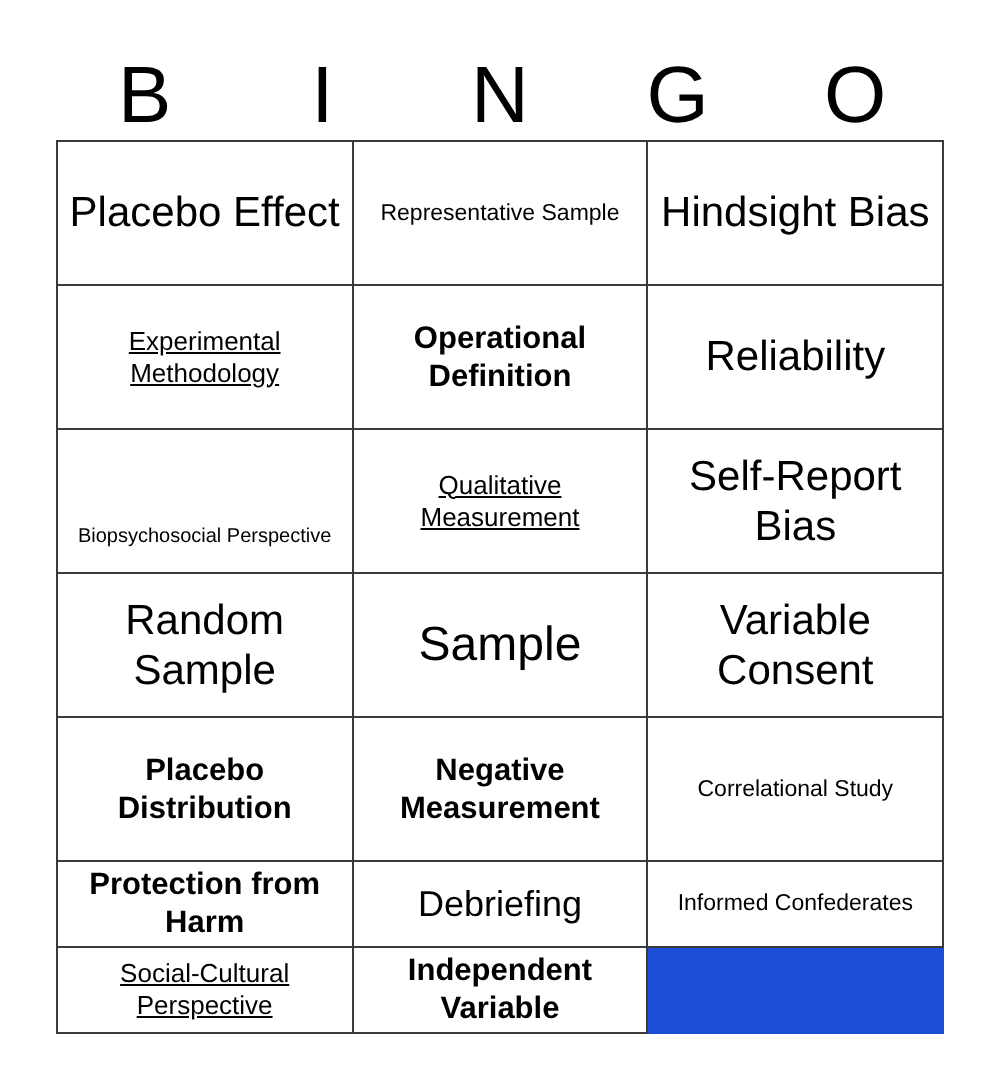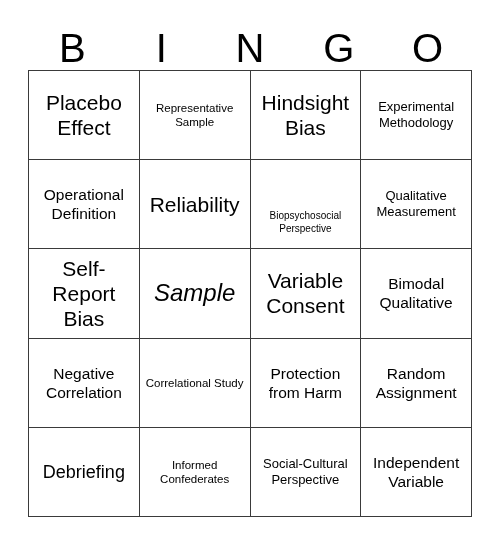--- a/index.html
+++ b/index.html
@@ -43,21 +43,21 @@
   }
 
   
   .grid {
     position: absolute;
     left: 28px;
     top: 70px;
     width: 444px;
     height: 447px;
     display: grid;
-    grid-template-columns: repeat(4, 1fr);
+    grid-template-columns: repeat(3, 1fr);
     grid-template-rows: repeat(5, 1fr);
     border-top: 1.5px solid #3a3a3a;
     border-left: 1.5px solid #3a3a3a;
     box-sizing: border-box;
     background: #1d4ed8;
   }
   .cell {
     border-right: 1.5px solid #3a3a3a;
     border-bottom: 1.5px solid #3a3a3a;
     box-sizing: border-box;
@@ -74,25 +74,25 @@
     width: 100%;
     text-align: center;
     color: #000000;
     font-family: "Liberation Sans", sans-serif;
     font-weight: 400;
   }
 
   
   .fs-xs  { font-size: 10px;   line-height: 13px; margin-top: 35px; }
   .fs-sm  { font-size: 11.5px; line-height: 14px; }
-  .fs-md  { font-size: 13px;   line-height: 16px; }
-  .fs-lg  { font-size: 15.5px; line-height: 19px; }
+  .fs-md  { font-size: 13px;   line-height: 16px; text-decoration: underline; }
+  .fs-lg  { font-size: 15.5px; line-height: 19px; font-weight: bold; }
   .fs-xl  { font-size: 18px;   line-height: 22px; }
   .fs-xxl { font-size: 21px;   line-height: 25px; }
-  .fs-max { font-size: 24px;   line-height: 28px; font-style: italic; }
+  .fs-max { font-size: 24px;   line-height: 28px; }
 </style>
 </head>
 <body>
 
 <div id="bingo-card">
 
   <div class="header-row">
     <div class="header-letter">B</div>
     <div class="header-letter">I</div>
     <div class="header-letter">N</div>
@@ -122,39 +122,39 @@
       <div class="cell">
         <span class="cell-text fs-xs">Biopsychosocial Perspective</span>
       </div>
       <div class="cell">
         <span class="cell-text fs-md">Qualitative Measurement</span>
       </div>
       <div class="cell">
         <span class="cell-text fs-xxl">Self-Report Bias</span>
       </div>
       <div class="cell">
+        <span class="cell-text fs-xxl">Random Sample</span>
+      </div>
+      <div class="cell">
         <span class="cell-text fs-max">Sample</span>
       </div>
       <div class="cell">
         <span class="cell-text fs-xxl">Variable Consent</span>
       </div>
       <div class="cell">
-        <span class="cell-text fs-lg">Bimodal Qualitative</span>
+        <span class="cell-text fs-lg">Placebo Distribution</span>
       </div>
       <div class="cell">
-        <span class="cell-text fs-lg">Negative Correlation</span>
+        <span class="cell-text fs-lg">Negative Measurement</span>
       </div>
       <div class="cell">
         <span class="cell-text fs-sm">Correlational Study</span>
       </div>
       <div class="cell">
         <span class="cell-text fs-lg">Protection from Harm</span>
-      </div>
-      <div class="cell">
-        <span class="cell-text fs-lg">Random Assignment</span>
       </div>
       <div class="cell">
         <span class="cell-text fs-xl">Debriefing</span>
       </div>
       <div class="cell">
         <span class="cell-text fs-sm">Informed Confederates</span>
       </div>
       <div class="cell">
         <span class="cell-text fs-md">Social-Cultural Perspective</span>
       </div>

